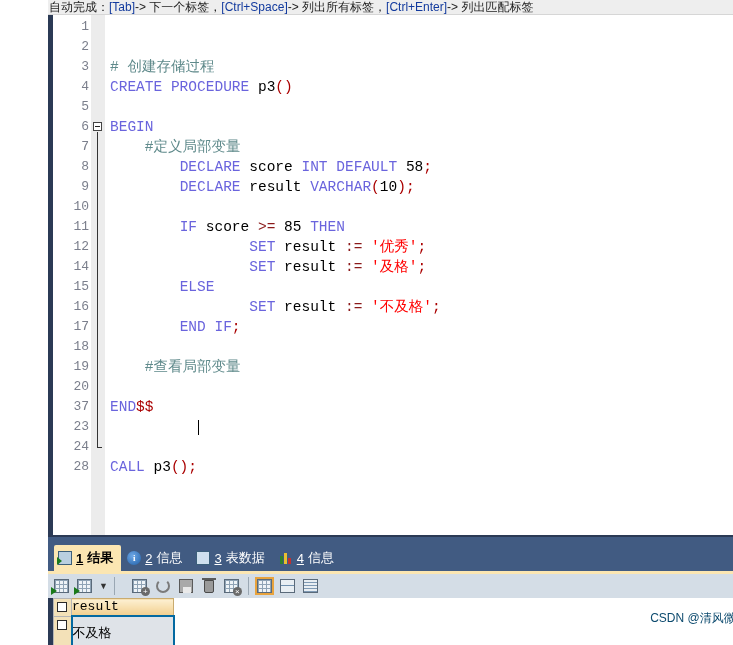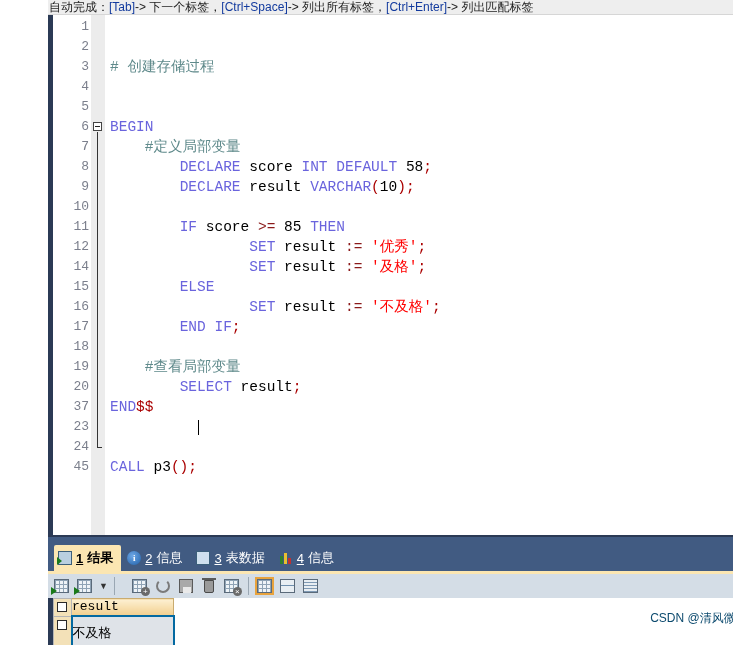--- a/index.html
+++ b/index.html
@@ -405,40 +405,40 @@
   <div class="editor">
     <div class="edge-stripe"></div>
     <div class="gutter-nums"></div>
     <div class="fold-col"></div>
     <div class="code-area"></div>
 
     <div class="lines" id="lines">
         <div class="row"><span class="lnum">1</span></div>
         <div class="row"><span class="lnum">2</span><span class="ltext"></span></div>
         <div class="row"><span class="lnum">3</span><span class="ltext"><span class="cmt"># 创建存储过程</span></span></div>
-        <div class="row"><span class="lnum">4</span></div>
+        <div class="row"><span class="lnum">4</span><span class="ltext"><span class="kw">CREATE</span> <span class="kw">PROCEDURE</span> <span class="id">p3</span><span class="pun">()</span></span></div>
         <div class="row"><span class="lnum">5</span><span class="ltext"></span></div>
         <div class="row"><span class="lnum">6</span><span class="ltext"><span class="kw">BEGIN</span></span></div>
         <div class="row"><span class="lnum">7</span><span class="ltext"><span class="cmt">    #定义局部变量</span></span></div>
         <div class="row"><span class="lnum">8</span><span class="ltext">        <span class="kw">DECLARE</span> <span class="id">score</span> <span class="kw">INT</span> <span class="kw">DEFAULT</span> <span class="num">58</span><span class="pun">;</span></span></div>
         <div class="row"><span class="lnum">9</span><span class="ltext">        <span class="kw">DECLARE</span> <span class="id">result</span> <span class="kw">VARCHAR</span><span class="pun">(</span><span class="num">10</span><span class="pun">);</span></span></div>
         <div class="row"><span class="lnum">10</span><span class="ltext"></span></div>
         <div class="row"><span class="lnum">11</span><span class="ltext">        <span class="kw">IF</span> <span class="id">score</span> <span class="op">&gt;=</span> <span class="num">85</span> <span class="kw">THEN</span></span></div>
         <div class="row"><span class="lnum">12</span><span class="ltext">                <span class="kw">SET</span> <span class="id">result</span> <span class="op">:=</span> <span class="str">'优秀'</span><span class="pun">;</span></span></div>
         <div class="row"><span class="lnum">14</span><span class="ltext">                <span class="kw">SET</span> <span class="id">result</span> <span class="op">:=</span> <span class="str">'及格'</span><span class="pun">;</span></span></div>
         <div class="row"><span class="lnum">15</span><span class="ltext">        <span class="kw">ELSE</span></span></div>
         <div class="row"><span class="lnum">16</span><span class="ltext">                <span class="kw">SET</span> <span class="id">result</span> <span class="op">:=</span> <span class="str">'不及格'</span><span class="pun">;</span></span></div>
         <div class="row"><span class="lnum">17</span><span class="ltext">        <span class="kw">END</span> <span class="kw">IF</span><span class="pun">;</span></span></div>
         <div class="row"><span class="lnum">18</span><span class="ltext"></span></div>
         <div class="row"><span class="lnum">19</span><span class="ltext"><span class="cmt">    #查看局部变量</span></span></div>
-        <div class="row"><span class="lnum">20</span><span class="ltext">        <span class="kw">SELECT</span> <span class="id">result</span><span class="pun">;</span></span></div>
+        <div class="row"><span class="lnum">20</span></div>
         <div class="row"><span class="lnum">37</span><span class="ltext"><span class="kw">END</span><span class="pun">$$</span></span></div>
         <div class="row"><span class="lnum">23</span><span class="ltext"></span></div>
         <div class="row"><span class="lnum">24</span><span class="ltext"></span></div>
-        <div class="row"><span class="lnum">45</span><span class="ltext"><span class="kw">CALL</span> <span class="id">p3</span><span class="pun">();</span></span></div>
+        <div class="row"><span class="lnum">28</span><span class="ltext"><span class="kw">CALL</span> <span class="id">p3</span><span class="pun">();</span></span></div>
       </div>
 
     <div class="foldbox" id="foldbox" style="top: 107px;"></div>
     <div class="foldline" id="foldline" style="top: 117px; height: 315px;"></div>
     <div class="foldend" id="foldend" style="top: 432px;"></div>
     <div class="caret" id="caret" style="top: 405px; left: 150px;"></div>
   </div>
 
   <div class="tabbar">
     <div class="tabs" id="tabs">

